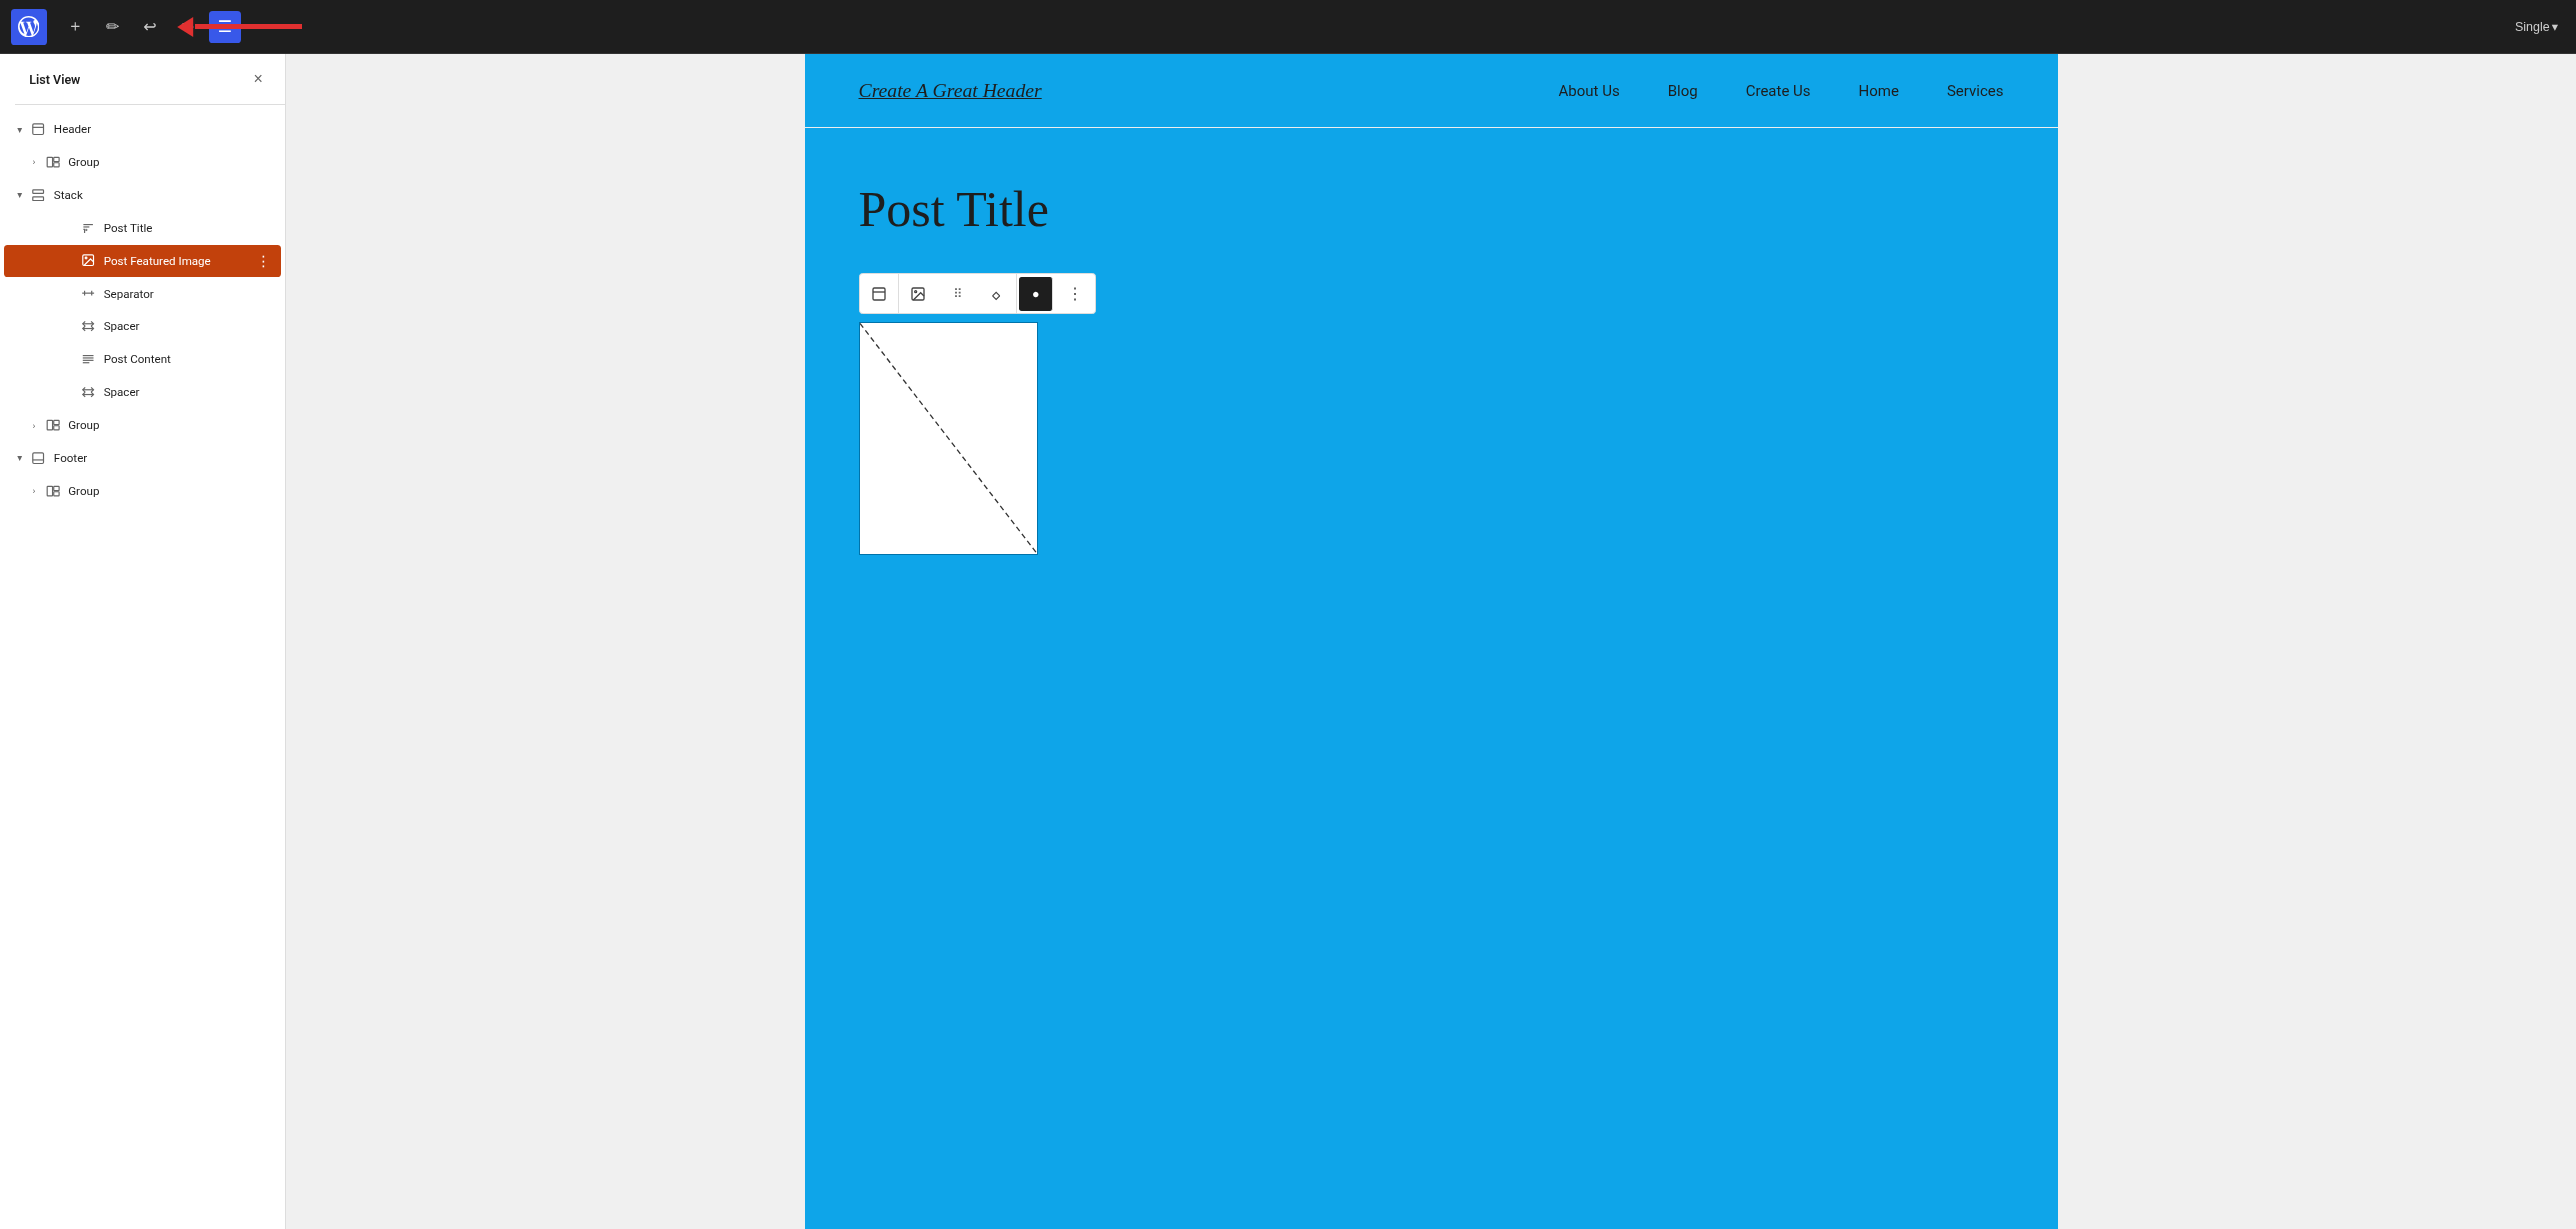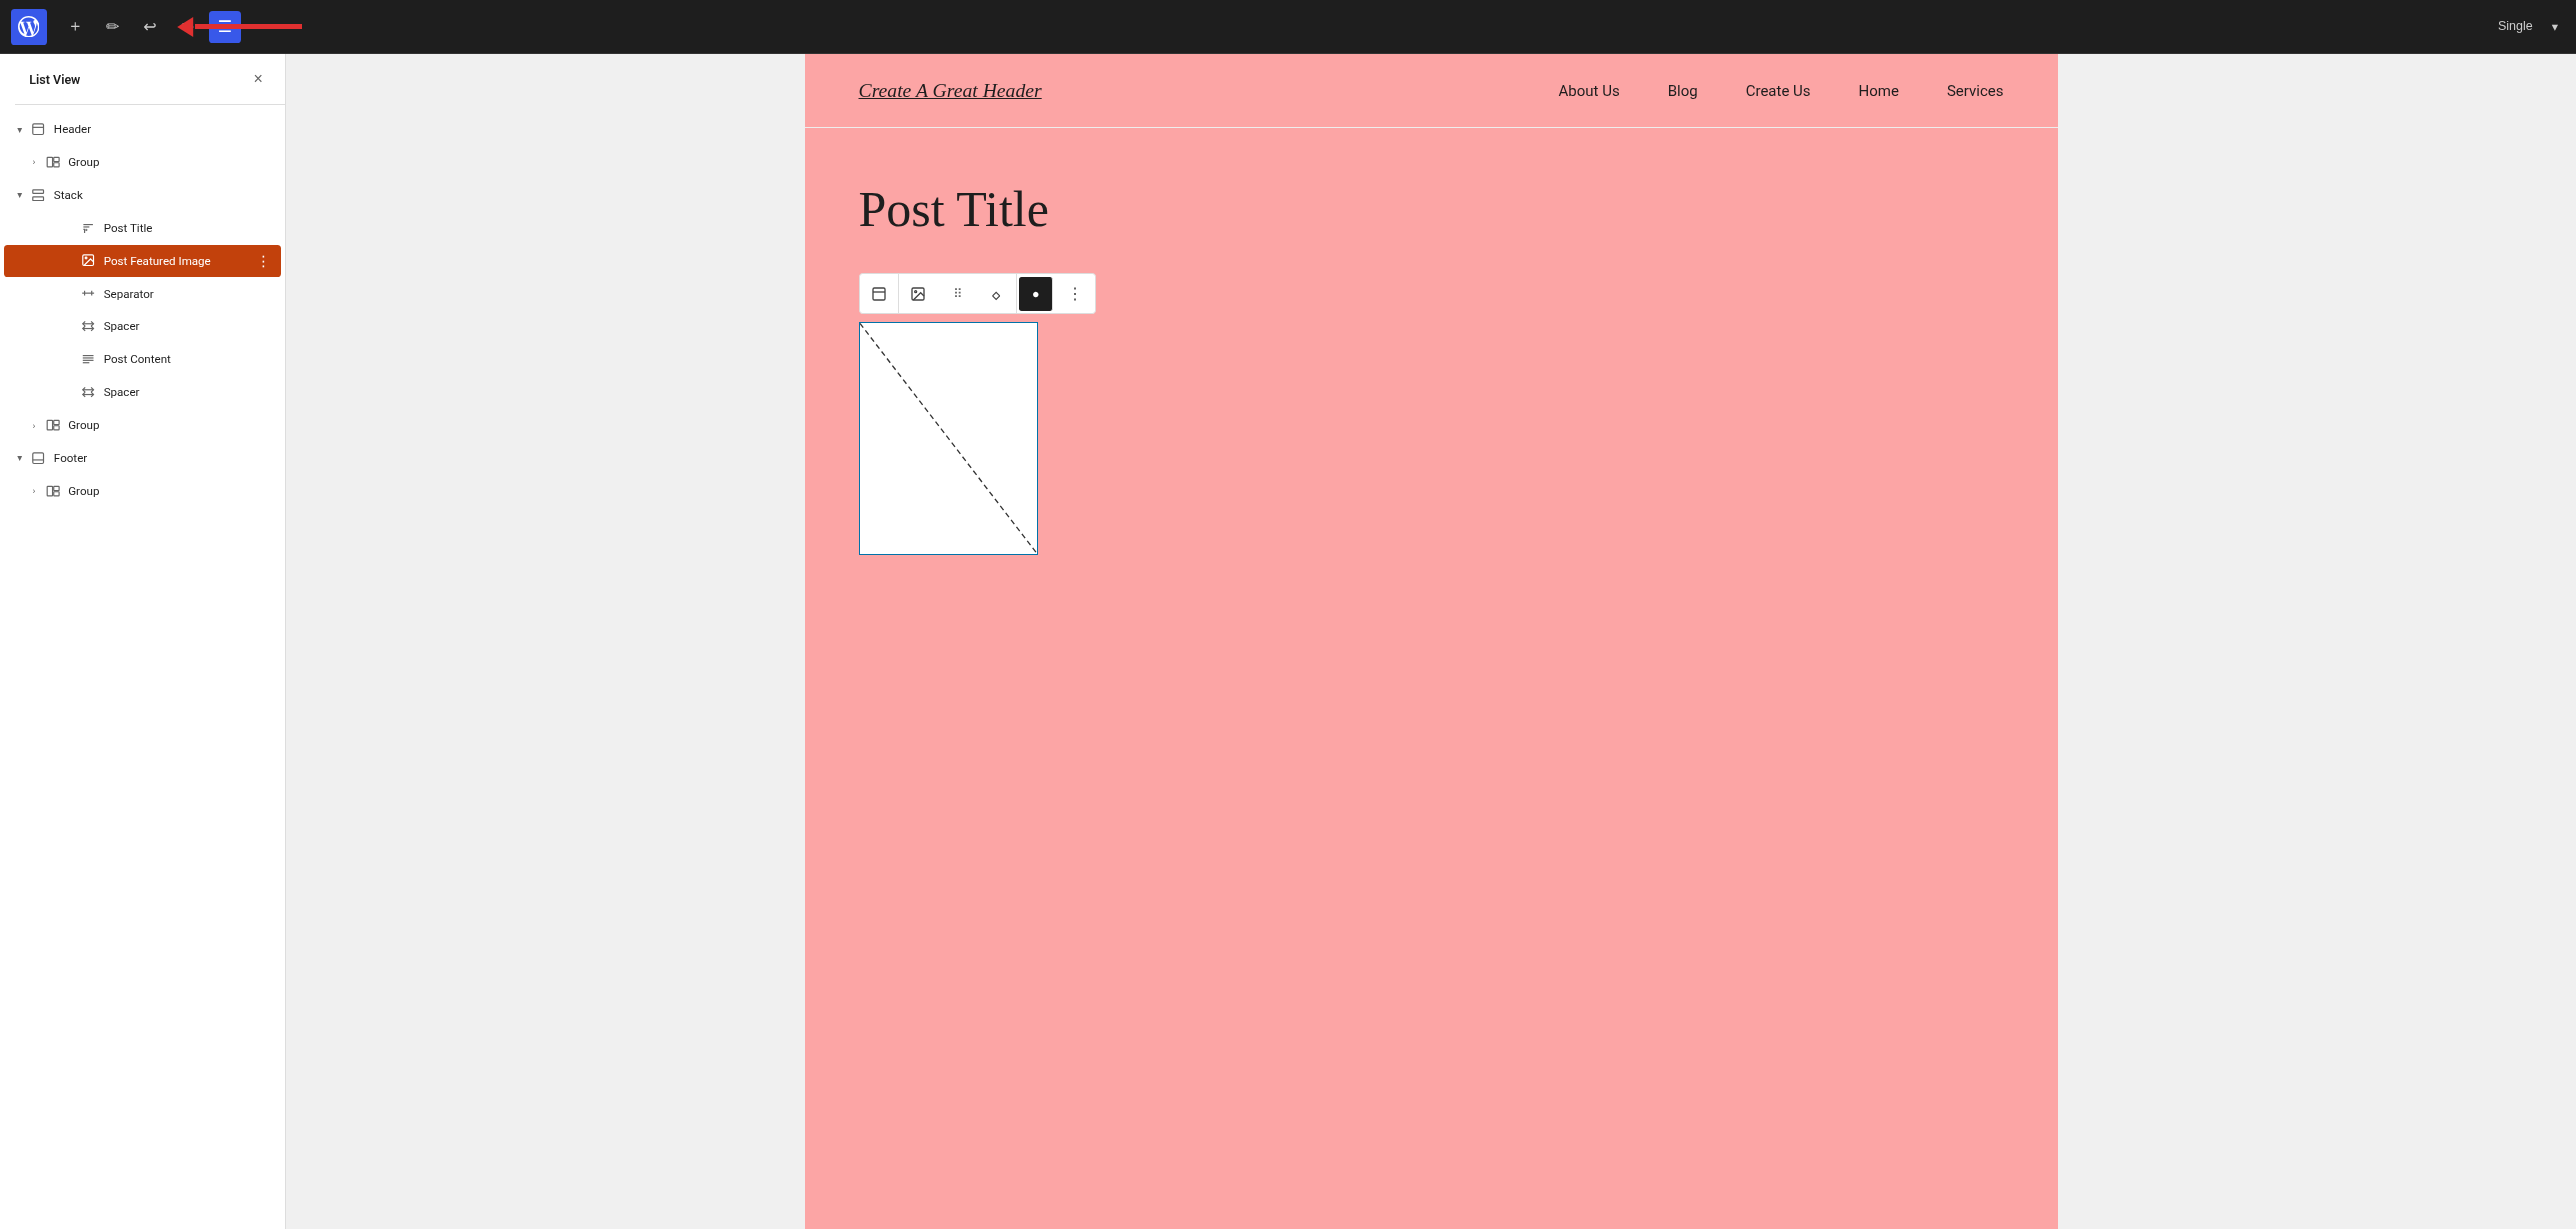--- a/index.html
+++ b/index.html
@@ -61,21 +61,21 @@
       position: absolute;
       right: 18px;
       display: flex; align-items: center; gap: 5.4px;
     }
     .single-dropdown {
       background: transparent;
       border: none;
       color: #ccc;
       font-size: 13.4px;
       cursor: pointer;
-      display: flex; gap: 19px;
+      display: flex; align-items: center; gap: 2px;
     }
     .single-dropdown span { color: #ccc; font-size: 12.5px; }
 
     
     .main-layout {
       display: flex;
       flex: 1;
       overflow: hidden;
     }
 
@@ -165,21 +165,21 @@
     
     .canvas {
       flex: 1;
       background: #f0f0f0;
       overflow-y: auto;
       display: flex;
       justify-content: center;
       padding: 0;
     }
     .canvas-inner {
-      background: #fca5a5;
+      background: #0ea5e9;
       width: 100%;
       max-width: 1253px;
     }
 
     
     .site-header {
       display: flex;
       align-items: center;
       justify-content: space-between;
       padding: 25px 54px;

